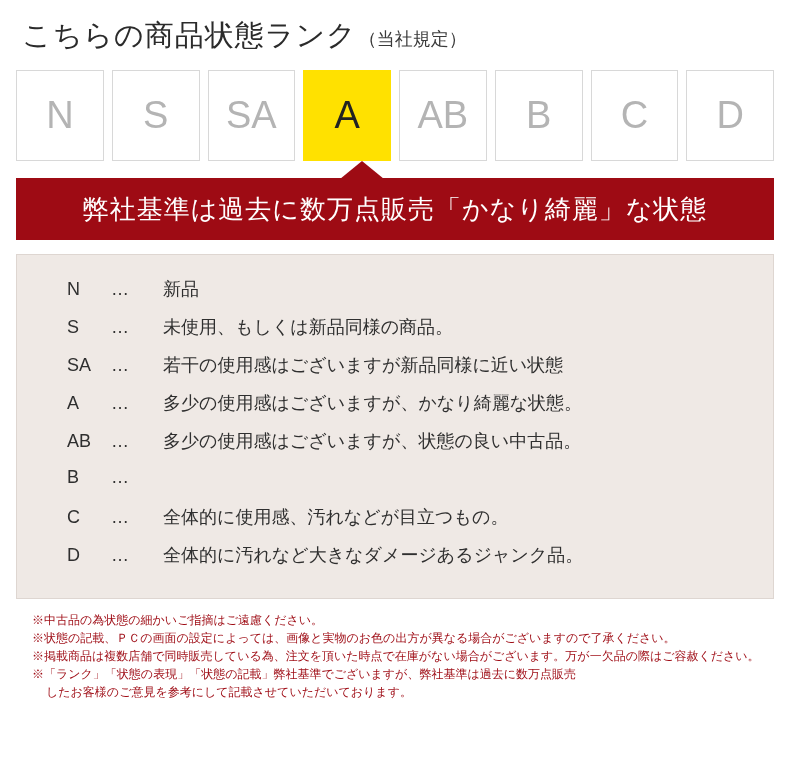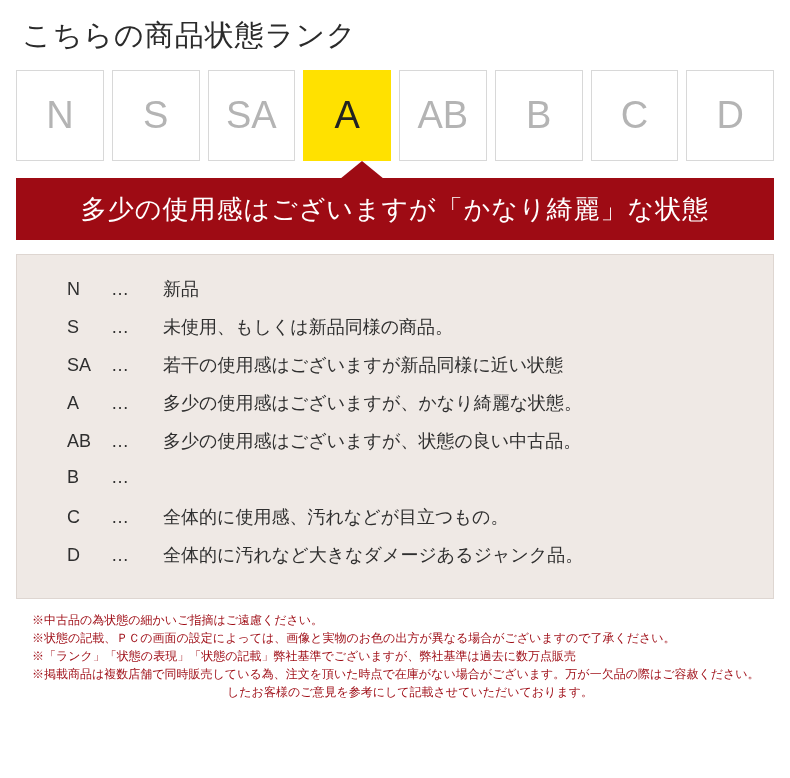--- a/index.html
+++ b/index.html
@@ -132,30 +132,30 @@
     font-size: 11px;
     margin-bottom: 4px;
   }
   .note-line {
     font-size: 12px;
     line-height: 18px;
     color: #9e0b14;
   }
   .note-line.indent {
     padding-left: 14px;
-    text-align: center;
   }
 </style>
 </head>
 <body>
 
 <div class="page">
 
   <div class="title-row">
     <span class="title-main">こちらの商品状態ランク</span>
+    <span class="title-sub">（当社規定）</span>
   </div>
 
   <div class="ranks">
     <div class="rank-box">
         <span>N</span>
       </div>
     <div class="rank-box">
         <span>S</span>
       </div>
     <div class="rank-box">
@@ -174,21 +174,21 @@
         <span>C</span>
       </div>
     <div class="rank-box">
         <span>D</span>
       </div>
   </div>
 
   <div class="banner-wrap">
     <div class="banner-arrow"></div>
     <div class="banner">
-      <span>多少の使用感はございますが「かなり綺麗」な状態</span>
+      <span>弊社基準は過去に数万点販売「かなり綺麗」な状態</span>
     </div>
   </div>
 
   <div class="desc-panel">
     <div class="desc-row">
       <span class="desc-rank">N</span>
       <span class="desc-dots">…</span>
       <span class="desc-text">新品</span>
     </div>
     <div class="desc-row">
@@ -223,18 +223,18 @@
     <div class="desc-row">
       <span class="desc-rank">D</span>
       <span class="desc-dots">…</span>
       <span class="desc-text">全体的に汚れなど大きなダメージあるジャンク品。</span>
     </div>
   </div>
 
   <div class="notes">
     <div class="note-line">※中古品の為状態の細かいご指摘はご遠慮ください。</div>
     <div class="note-line">※状態の記載、ＰＣの画面の設定によっては、画像と実物のお色の出方が異なる場合がございますので了承ください。</div>
+    <div class="note-line">※掲載商品は複数店舗で同時販売している為、注文を頂いた時点で在庫がない場合がございます。万が一欠品の際はご容赦ください。</div>
     <div class="note-line">※「ランク」「状態の表現」「状態の記載」弊社基準でございますが、弊社基準は過去に数万点販売</div>
-    <div class="note-line">※掲載商品は複数店舗で同時販売している為、注文を頂いた時点で在庫がない場合がございます。万が一欠品の際はご容赦ください。</div>
     <div class="note-line indent">したお客様のご意見を参考にして記載させていただいております。</div>
   </div>
 
 </div>
 
 </body></html>

